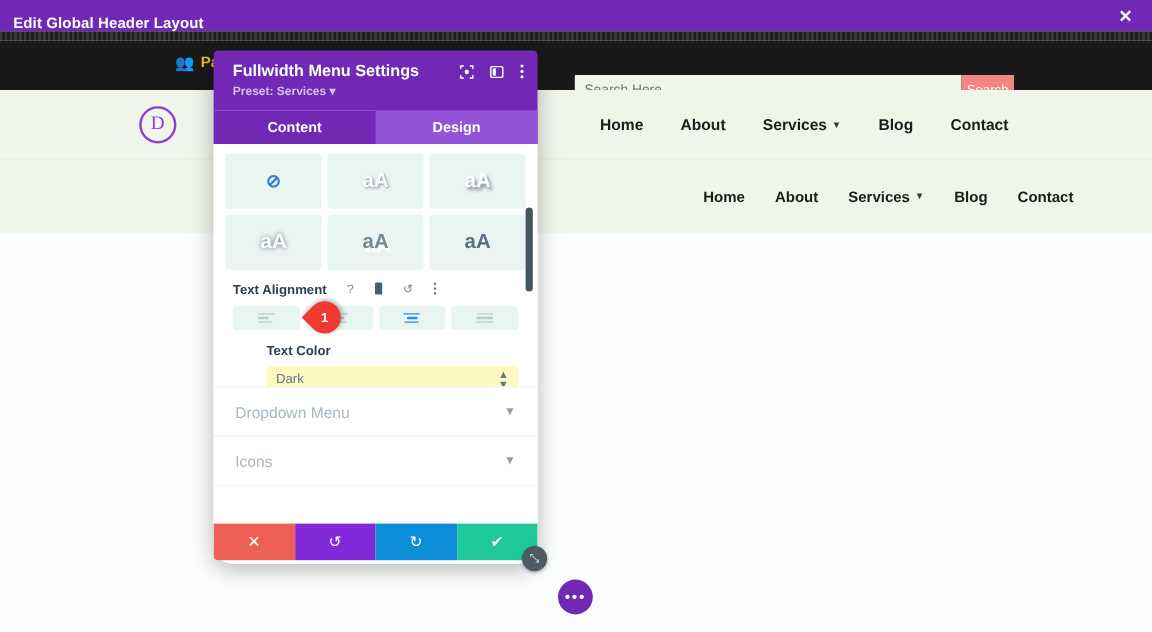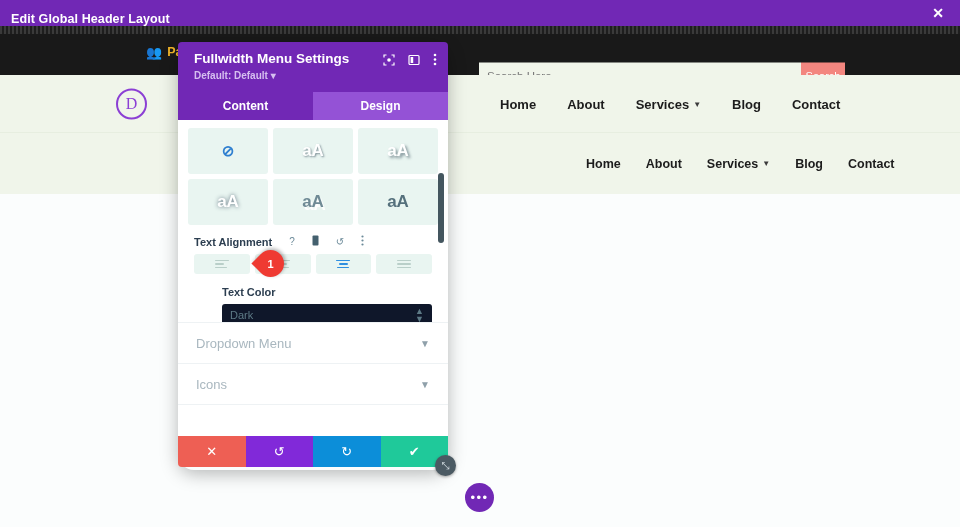--- a/index.html
+++ b/index.html
@@ -180,21 +180,21 @@
     transform:rotate(-135deg);
     box-shadow:0 2px 4px rgba(0,0,0,.3);
   }
   .pin .num{
     position:absolute;left:0;top:0;width:27px;height:27px;
     display:flex;align-items:center;justify-content:center;
     color:#fff;font-size:11px;font-weight:bold;
   }
 
   .select{
-    margin-top:2px;height:22px;background:#0f172a;border-radius:3px;
+    margin-top:2px;height:22px;background:#fef9c3;border-radius:3px;
     display:flex;align-items:center;padding:0 8px;
     font-size:11px;color:#5d7a86;cursor:pointer;position:relative;
   }
   .select .arrows{position:absolute;right:8px;font-size:9px;color:#5d7a86;line-height:.9;text-align:center;}
 
   .accordion{
     position:absolute;left:0;width:270px;background:#fff;
     border-top:1px solid #eef2f4;
     height:41px;display:flex;align-items:center;
     padding:0 18px;justify-content:space-between;cursor:pointer;gap:32px;
@@ -297,21 +297,21 @@
 
     <div class="site-body"></div>
   </div>
 
   <div class="fab">•••</div>
 
   <div class="modal">
 
     <div class="modal-head">
       <div class="modal-title">Fullwidth Menu Settings</div>
-      <div class="modal-preset">Default: Default ▾</div>
+      <div class="modal-preset">Preset: Services ▾</div>
       <div class="modal-head-icons">
         <span class="mh-icon">
           <svg width="12" height="12" viewBox="0 0 12 12" fill="none" stroke="#fff" stroke-width="1.2">
             <path d="M1 3.5V1h2.5M8.5 1H11v2.5M11 8.5V11H8.5M3.5 11H1V8.5"></path>
             <circle cx="6" cy="6" r="1.8" fill="#fff" stroke="none"></circle>
           </svg>
         </span>
         <span class="mh-icon">
           <svg width="12" height="12" viewBox="0 0 12 12" fill="none" stroke="#fff" stroke-width="1.2">
             <rect x="1" y="1.5" width="10" height="9" rx="1"></rect>

